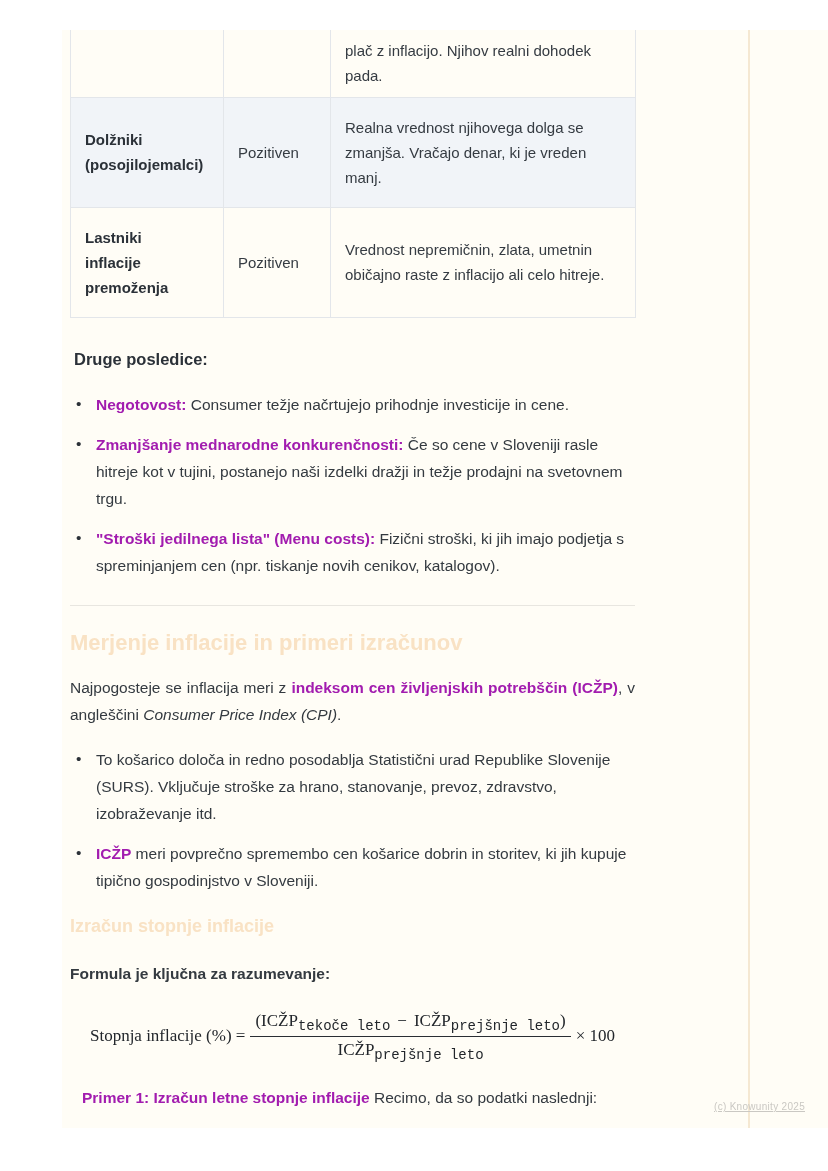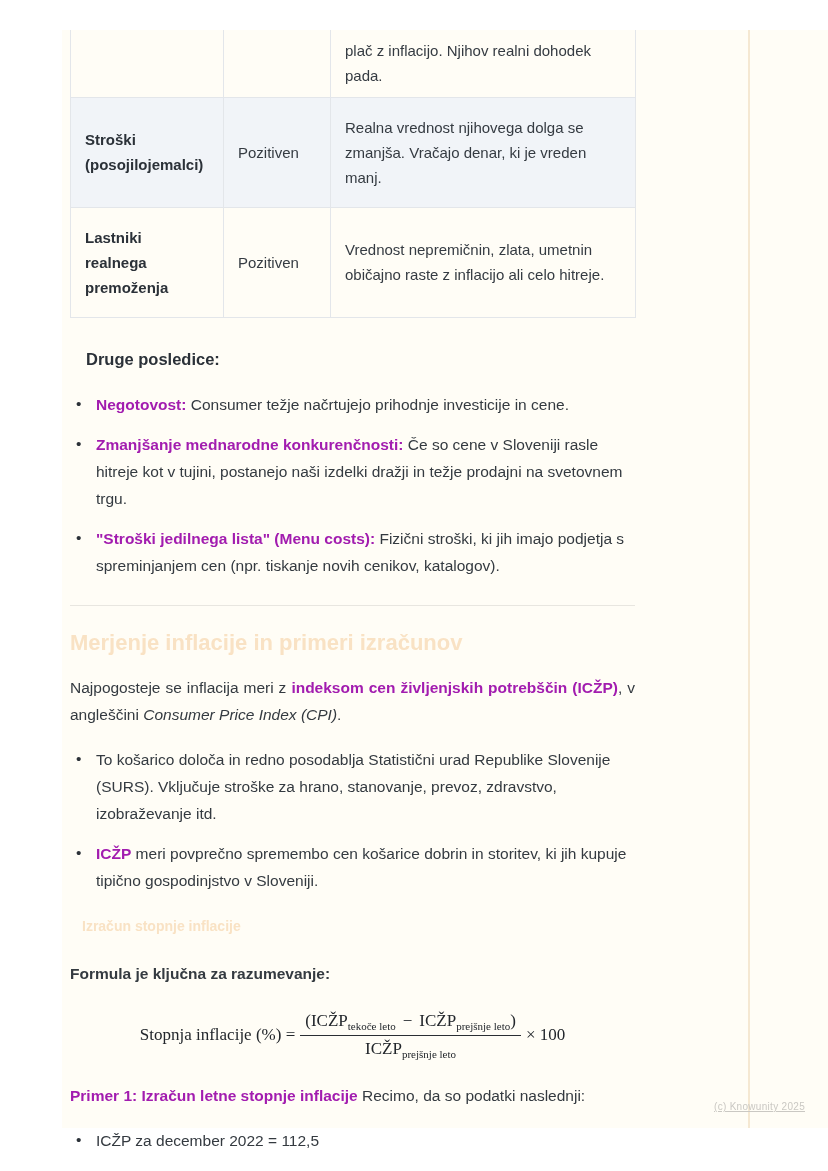--- a/index.html
+++ b/index.html
@@ -41,54 +41,54 @@
   }
   table.effects tr:first-child { height:67px; }
   table.effects tr:first-child td { border-top:none; }
   table.effects tr:nth-child(2) { height:110px; }
   table.effects tr:nth-child(2) td { background:#f1f4f8; }
   table.effects tr:nth-child(3) { height:110px; }
   table.effects td.c1 { font-weight:700; color:#2b3138; }
   table.effects td.c3 { padding-right:10px; }
 
   
-  .section-heading { font-size:16.5px; font-weight:700; color:#2b3138; margin:28px 16px 0; }
+  .section-heading { font-size:16.5px; font-weight:700; color:#2b3138; margin:28px 4px 0; }
   p { margin:0; font-size:15.5px; line-height:27px; }
   ul { list-style:none; margin:18px 0 0; padding:0; }
   li { position:relative; padding-left:26px; font-size:15.5px; line-height:27px; }
   li + li { margin-top:13px; }
   li::before { content:"\2022"; position:absolute; left:6px; top:-1px; color:#2b3138; }
   .b { font-weight:700; color:#a21caf; }
   .i { font-style:italic; }
 
   hr.divider { border:none; border-top:1px solid #e8e6e0; margin:26px 0 0; }
 
   h2.accent-title {
     margin:22px 0 0;
     font-size:22px; line-height:30px; font-weight:700;
     color:#f9e2c4;
   }
   h3.accent-title {
-    margin:20px 12px 0;
-    font-size:14px; line-height:24px; font-weight:700;
+    margin:20px 0 0;
+    font-size:18px; line-height:24px; font-weight:700;
     color:#f9e2c4;
   }
   .intro { margin-top:16px; text-align:justify; }
   .plain-par { margin-top:22px;font-weight:bold; }
-  .example-par { margin-top:22px; }
+  .example-par { margin-top:22px;margin-left:12px; }
 
   
   .formula {
     margin-top:24px;
     display:flex; justify-content:center; align-items:center;
     font-family:"Liberation Serif", serif;
     font-size:17px; color:#22262b;
     gap:5px;
   }
-  .formula sub { font-size:11px; line-height:1; }
+  .formula sub { font-size:14px; line-height:1;font-family:Liberation Mono, monospace; }
   .frac { display:inline-flex; flex-direction:column; align-items:center; }
   .frac .num { border-bottom:1.4px solid #2a2e33; padding:0 5px 3px; white-space:nowrap; }
   .frac .den { padding-top:3px; white-space:nowrap; }
   .minus { margin:0 7px; }
 
   .watermark {
     position:absolute; left:652px; top:1071px;
     font-size:10px; letter-spacing:0.3px;
     color:#cac8c3; z-index:2; white-space:nowrap;text-decoration:underline;
   }
@@ -110,30 +110,30 @@
           <col style="width:305px">
       </colgroup>
       <tbody>
           <tr>
         <td class="c1"></td>
         <td class="c2"></td>
         <td class="c3">plač z inflacijo. Njihov realni dohodek pada.</td>
       </tr>
       <tr>
         <td class="c1">
-          <div>Stroški</div>
+          <div>Dolžniki</div>
           <div>(posojilojemalci)</div>
         </td>
         <td class="c2">Pozitiven</td>
         <td class="c3">Realna vrednost njihovega dolga se zmanjša. Vračajo denar, ki je vreden manj.</td>
       </tr>
       <tr>
         <td class="c1">
           <div>Lastniki</div>
-          <div>realnega</div>
+          <div>inflacije</div>
           <div>premoženja</div>
         </td>
         <td class="c2">Pozitiven</td>
         <td class="c3">Vrednost nepremičnin, zlata, umetnin običajno raste z inflacijo ali celo hitreje.</td>
       </tr>
     </tbody>
       </table>
 
     <p class="section-heading">Druge posledice:</p>
 
@@ -172,18 +172,15 @@
       <span>Stopnja inflacije (%) =</span>
       <span class="frac">
         <span class="num"><span>(</span><span>ICŽP</span><sub>tekoče leto</sub><span class="minus">−</span><span>ICŽP</span><sub>prejšnje leto</sub><span>)</span></span>
         <span class="den"><span>ICŽP</span><sub>prejšnje leto</sub></span>
       </span>
       <span>× 100</span>
     </div>
 
     <p class="example-par"><span class="b">Primer 1: Izračun letne stopnje inflacije</span><span> Recimo, da so podatki naslednji:</span></p>
 
-    <ul>
-      <li>ICŽP za december 2022 = 112,5</li>
-    </ul>
 
   </div>
 </div>
 
 </body></html>

